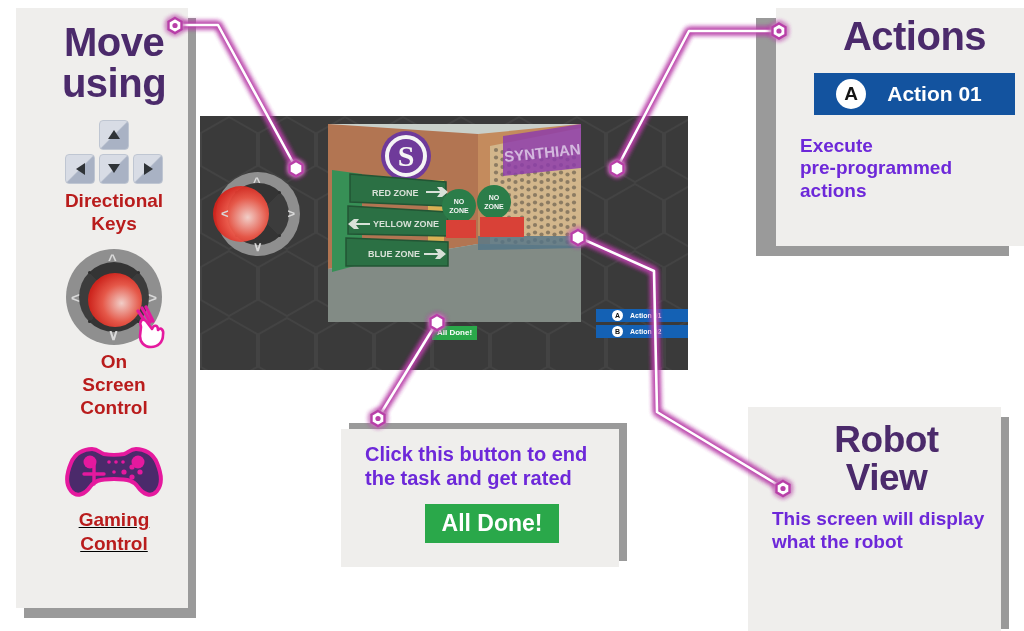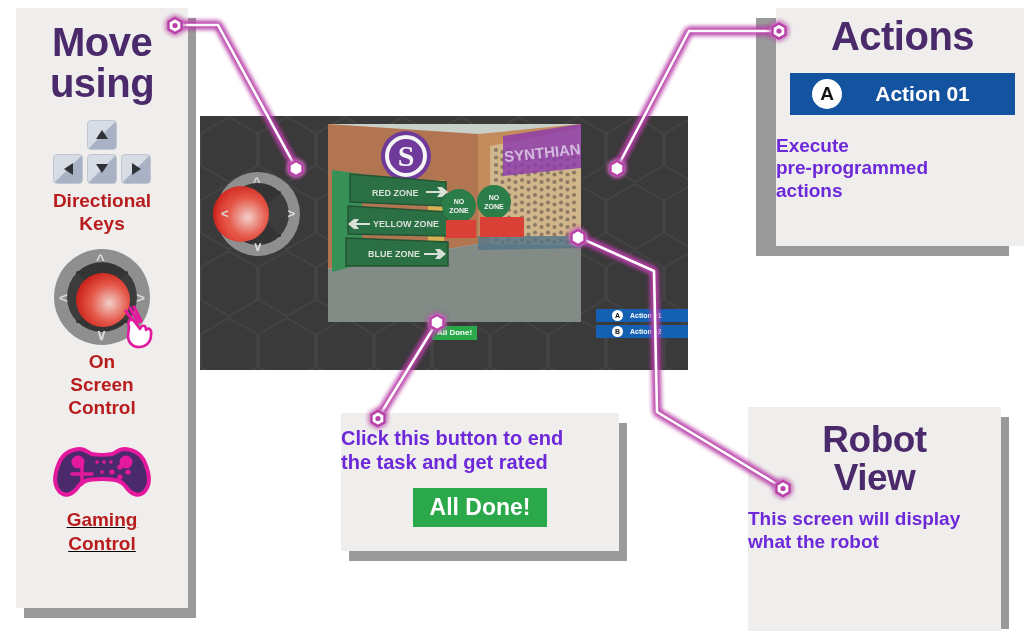--- a/index.html
+++ b/index.html
@@ -17,20 +17,21 @@
     overflow: hidden;
     background: #ffffff;
   }
 
   
   .card {
     position: absolute;
     background: #efeeec;
     box-sizing: border-box;
     z-index: 6;
+    padding-left: 24px;
   }
   .card-shadow {
     position: absolute;
     background: #9a9a9a;
     z-index: 5;
   }
   .card-title {
     color: #4b2a6b;
     font-weight: bold;
     text-align: center;
@@ -211,21 +212,21 @@
   }
   #actions-card .card-text { font-size: 19px; margin-top: 20px; }
 
   
   #robot-card { left: 748px; top: 407px; width: 253px; height: 264px; }
   #robot-shadow { left: 756px; top: 417px; width: 253px; height: 212px; }
   #robot-card .card-title { font-size: 37px; margin-top: 14px; }
   #robot-card .card-text { font-size: 19px; margin-top: 12px; }
 
   
-  #done-card { left: 341px; top: 413px; width: 278px; height: 138px; }
+  #done-card { left: 341px; top: 429px; width: 278px; height: 138px; }
   #done-shadow { left: 349px; top: 423px; width: 278px; height: 138px; }
   #done-card .card-text { font-size: 20px; margin-top: 14px; }
   #alldone-btn {
     display: block;
     margin: 14px auto 0;
     background: #2aa84a;
     color: #ffffff;
     font-size: 23px; font-weight: bold;
     padding: 8px 17px;
     border: none;

